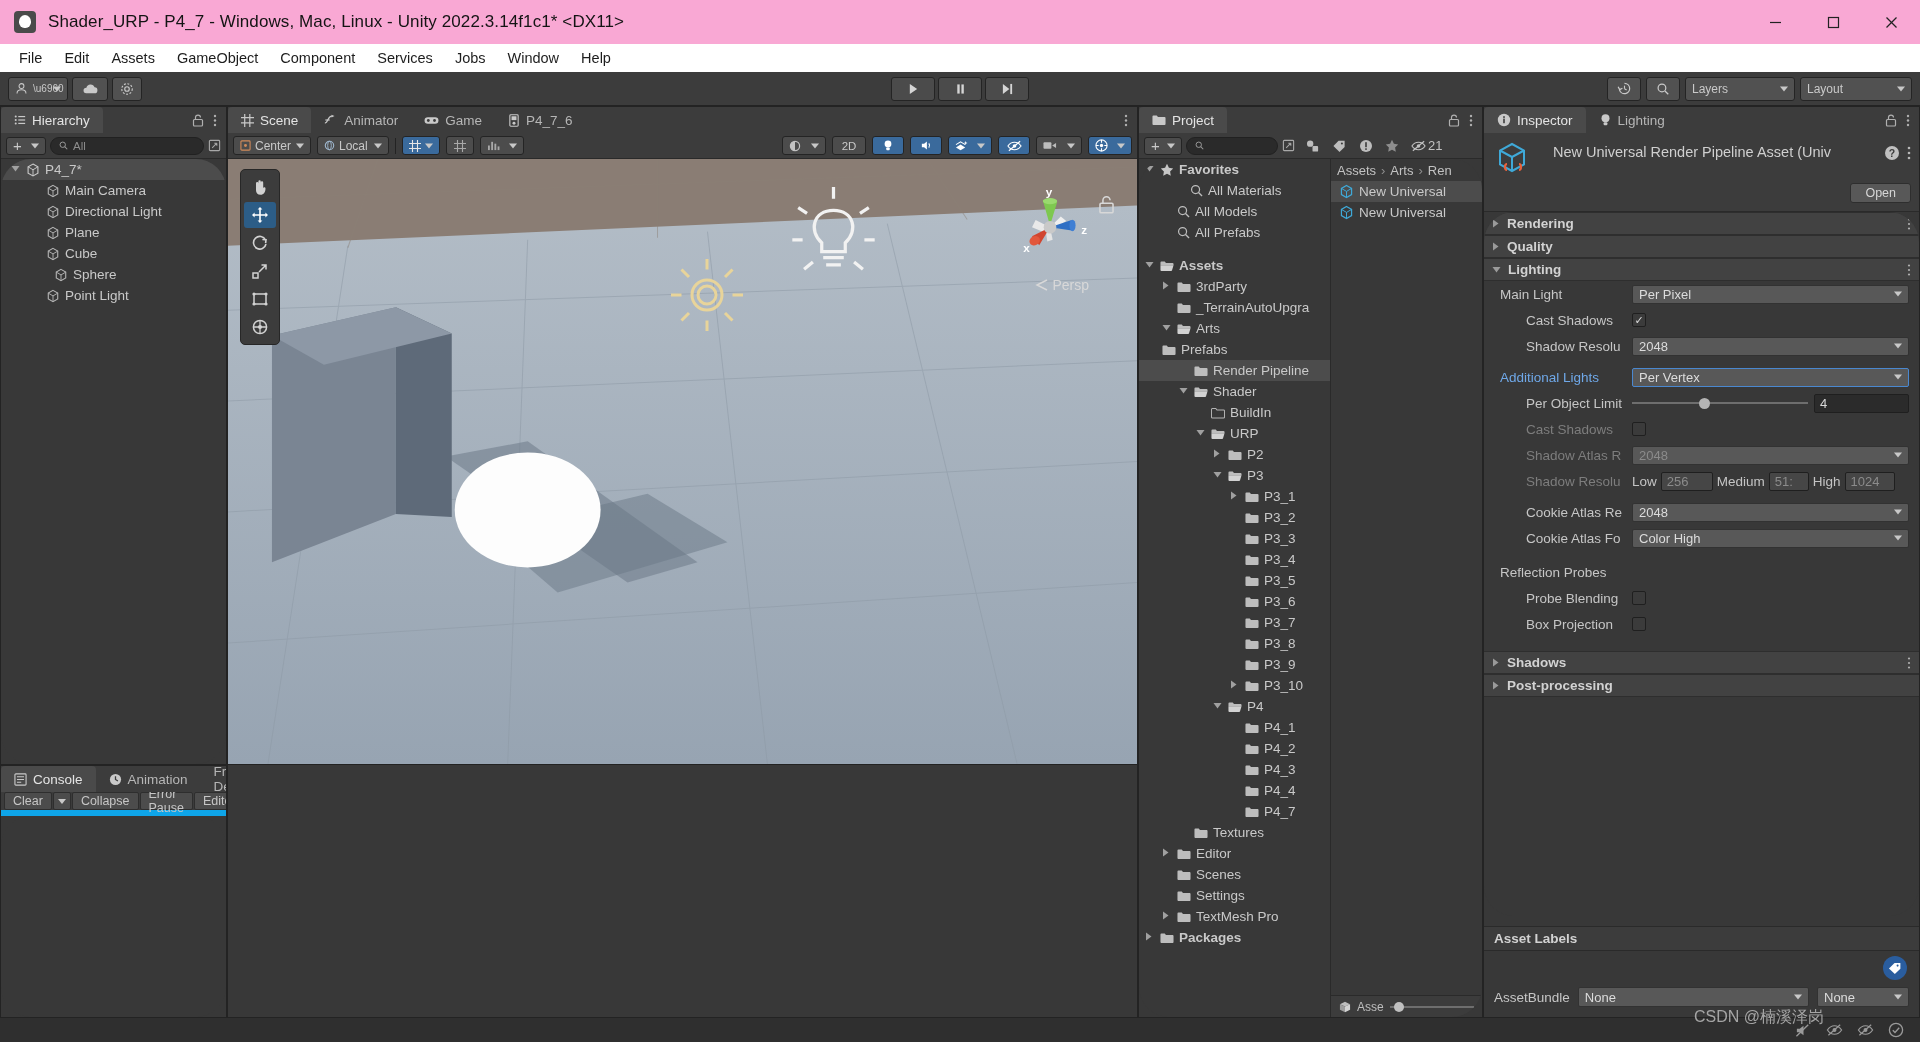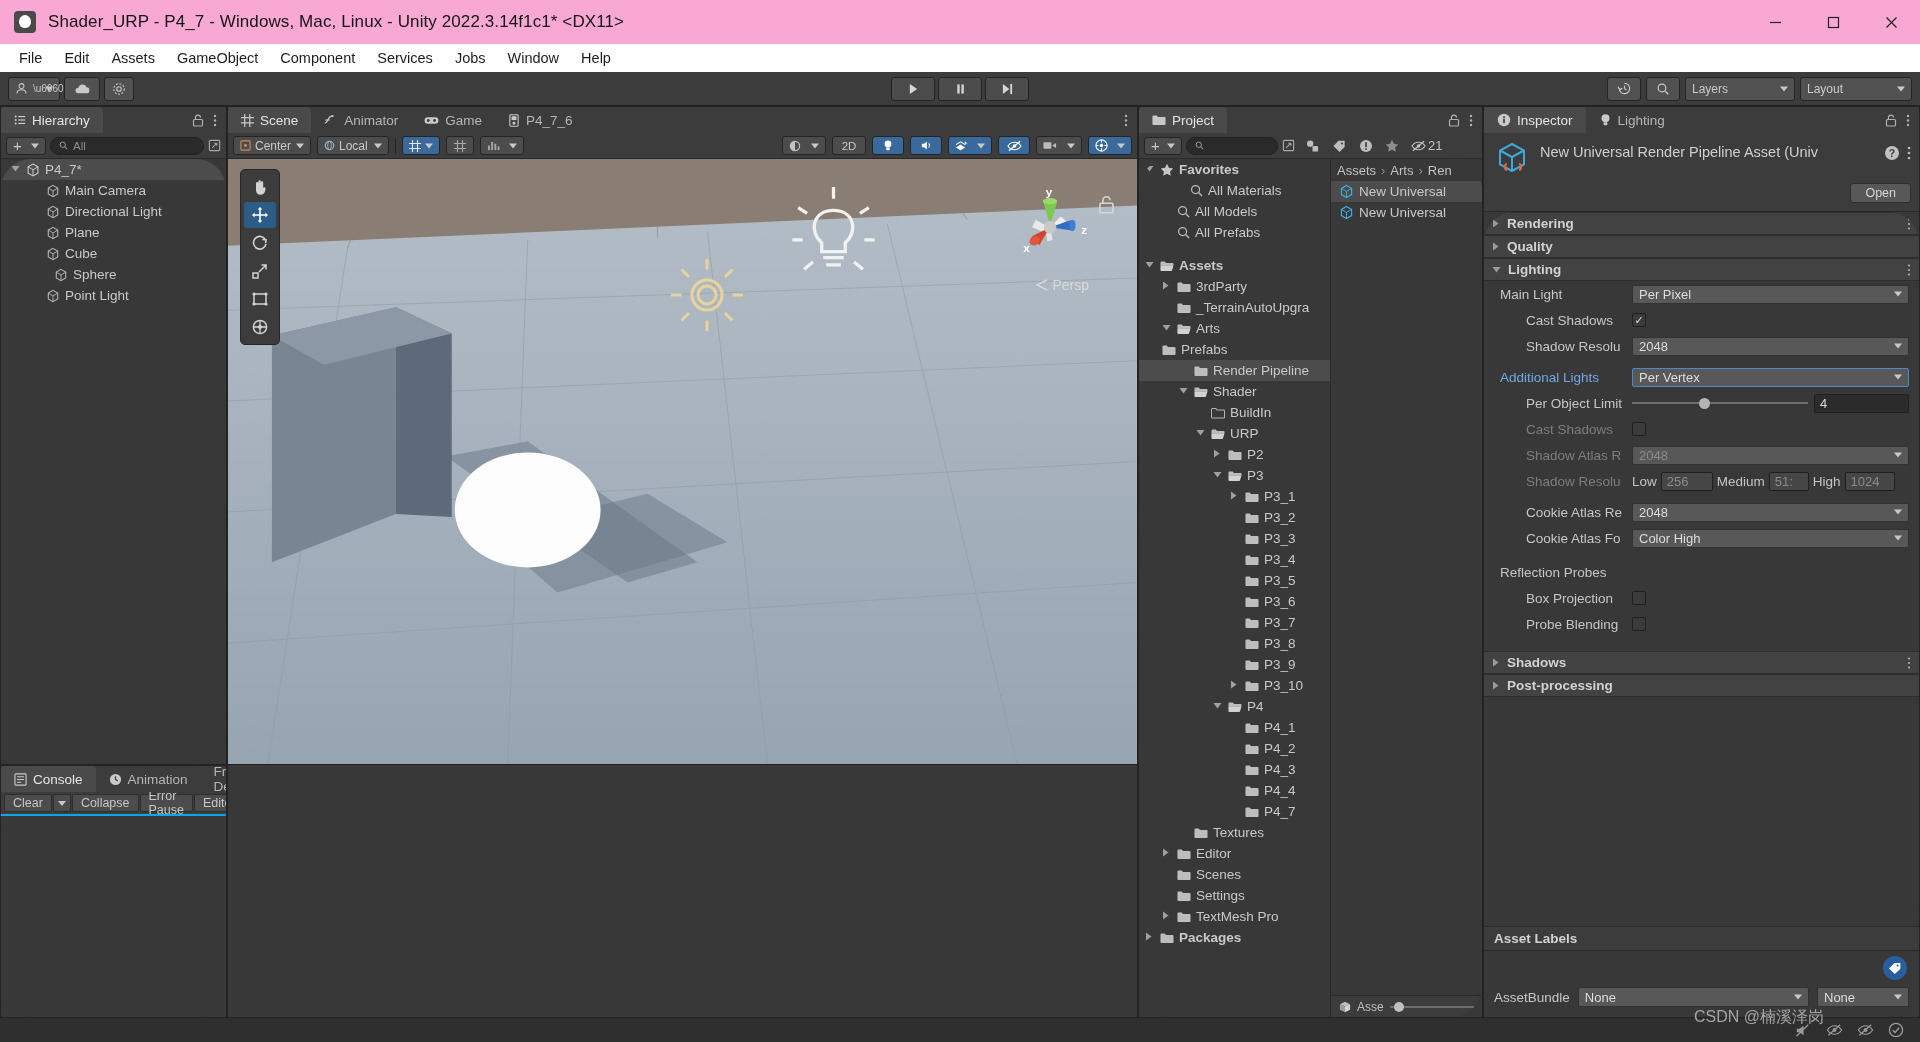--- a/index.html
+++ b/index.html
@@ -63,21 +63,21 @@
   .stool{width:32px;height:26px;display:flex;align-items:center;justify-content:center;border-radius:3px;color:#c8c8c8;}
   .stool.active{background:#2c5d87;color:#fff;}
   .gizmo{position:absolute;right:42px;top:25px;width:90px;height:90px;z-index:5;}
   .persp{position:absolute;right:48px;top:118px;color:#d8d8d8;font-size:14px;z-index:5;display:flex;align-items:center;gap:3px;}
 
   
   .ptree{font-size:13.5px;}
 
   
   .insp-head{background:#3c3c3c;padding:6px 8px 8px 8px;border-bottom:1px solid #2a2a2a;}
-  .insp-title-row{display:flex;align-items:flex-start;gap:8px;}
+  .insp-title-row{display:flex;align-items:flex-start;gap:21px;}
   .insp-name{flex:1;font-size:14.5px;color:#cfcfcf;padding-top:5px;white-space:nowrap;overflow:hidden;}
   .open-btn{height:20px;padding:0 14px;background:#585858;border:1px solid #2e2e2e;border-radius:3px;font-size:12.5px;color:#d6d6d6;display:flex;align-items:center;}
   .foldhdr{height:23px;background:#424242;border-top:1px solid #2e2e2e;border-bottom:1px solid #2e2e2e;display:flex;align-items:center;gap:7px;padding:0 8px;font-weight:bold;font-size:13.5px;color:#d2d2d2;}
   .fld{height:26px;display:flex;align-items:center;padding:0 10px 0 16px;gap:0;font-size:13.5px;}
   .fld .lbl{width:132px;color:#c6c6c6;overflow:hidden;white-space:nowrap;text-align:left;}
   .fld .lbl.ind{padding-left:26px;width:132px;}
   .fld .lbl.blue{color:#6fa8e8;}
   .fld .lbl.dim{color:#7d7d7d;}
   .dd{flex:1;height:19px;background:#585858;border:1px solid #323232;border-radius:2px;display:flex;align-items:center;padding:0 6px;color:#dcdcdc;font-size:13px;position:relative;}
   .dd.focus{border-color:#4a88d0;}
@@ -87,21 +87,21 @@
   .slider{flex:1;height:19px;display:flex;align-items:center;position:relative;margin-right:6px;}
   .slider .trk{height:2px;background:#6e6e6e;width:100%;}
   .slider .knb{position:absolute;left:38%;width:11px;height:11px;border-radius:50%;background:#b4b4b4;}
   .numfld{width:95px;height:19px;background:#2b2b2b;border:1px solid #1f1f1f;border-radius:2px;display:flex;align-items:center;padding:0 5px;color:#d8d8d8;font-size:13px;}
   .numfld.sm{width:52px;background:#464646;color:#8b8b8b;}
   .insp-bottom{border-top:1px solid #2a2a2a;background:#383838;margin-top:10px;}
   .al-hdr{height:24px;display:flex;align-items:center;padding:0 10px;font-weight:bold;color:#d2d2d2;border-bottom:1px solid #2a2a2a;background:#3c3c3c;font-size:13.5px;}
   .tagbtn{width:24px;height:24px;border-radius:50%;background:#2a5d9e;display:flex;align-items:center;justify-content:center;}
 
   
-  .console-bar{height:24px;background:#3c3c3c;border-bottom:2px solid #0ea5e9;display:flex;align-items:center;gap:1px;padding:0 3px;flex:0 0 24px;}
+  .console-bar{height:24px;background:#3c3c3c;border-bottom:6px solid #0ea5e9;display:flex;align-items:center;gap:1px;padding:0 3px;flex:0 0 24px;}
   .cbtn{height:18px;padding:0 8px;display:flex;align-items:center;gap:4px;color:#c6c6c6;font-size:12.5px;background:#4c4c4c;border:1px solid #2e2e2e;border-radius:2px;}
 
   .statusbar{height:24px;background:#2f2f2f;display:flex;align-items:center;justify-content:flex-end;gap:14px;padding-right:16px;color:#8e8e8e;font-size:12px;}
   .watermark{position:absolute;right:96px;bottom:14px;color:#b9b9b9;font-size:16px;opacity:.85;pointer-events:none;}
   .divv{width:1px;background:#232323;}
 </style>
 </head>
 <body>
 
 <div class="app">
@@ -135,21 +135,21 @@
     <span>Assets</span>
     <span>GameObject</span>
     <span>Component</span>
     <span>Services</span>
     <span>Jobs</span>
     <span>Window</span>
     <span>Help</span>
   </div>
 
   <div class="toolbar" style="position:relative;">
-    <div class="tbtn drop" style="width:52px">
+    <div class="tbtn drop" style="width:60px">
       <svg width="13" height="13" viewBox="0 0 16 16">
           <circle cx="8" cy="5" r="3" fill="none" stroke="#c9c9c9" stroke-width="1.3"></circle>
           <path d="M2.5 14c0-3 2.5-4.5 5.5-4.5S13.5 11 13.5 14" fill="none" stroke="#c9c9c9" stroke-width="1.3"></path>
         </svg>
       <span style="font-size:10px">\u6960</span>
         <i class="caret"></i>
     </div>
     <div class="tbtn" style="width:36px">
       <svg width="17" height="12" viewBox="0 0 20 14">
           <path d="M5 12h9.5a3.5 3.5 0 0 0 .3-7A5 5 0 0 0 5.2 5.4 3.3 3.3 0 0 0 5 12z" fill="#c9c9c9"></path>
@@ -1334,25 +1334,25 @@
           <div class="dd">
               <span>Color High</span>
               <i class="caret"></i>
             </div>
         </div>
 
         <div class="fld" style="margin-top:8px">
           <span class="lbl">Reflection Probes</span>
         </div>
         <div class="fld">
+          <span class="lbl ind">Probe Blending</span>
+          <div class="cb"></div>
+        </div>
+        <div class="fld">
           <span class="lbl ind">Box Projection</span>
-          <div class="cb"></div>
-        </div>
-        <div class="fld">
-          <span class="lbl ind">Probe Blending</span>
           <div class="cb"></div>
         </div>
 
         <div style="height:14px"></div>
 
         <div class="foldhdr">
           <span class="ic">
               <svg width="8" height="9" viewBox="0 0 8 9">
                 <path d="M1 0.5l5.5 4L1 8.5z" fill="#9a9a9a"></path>
               </svg>

